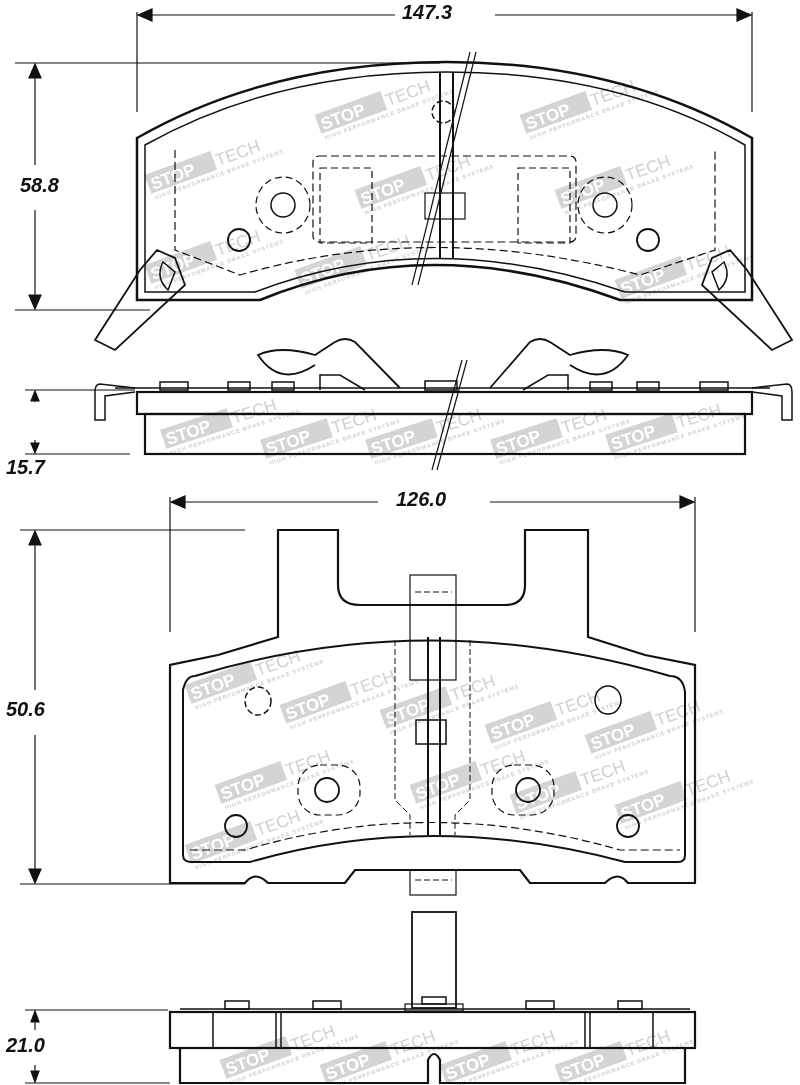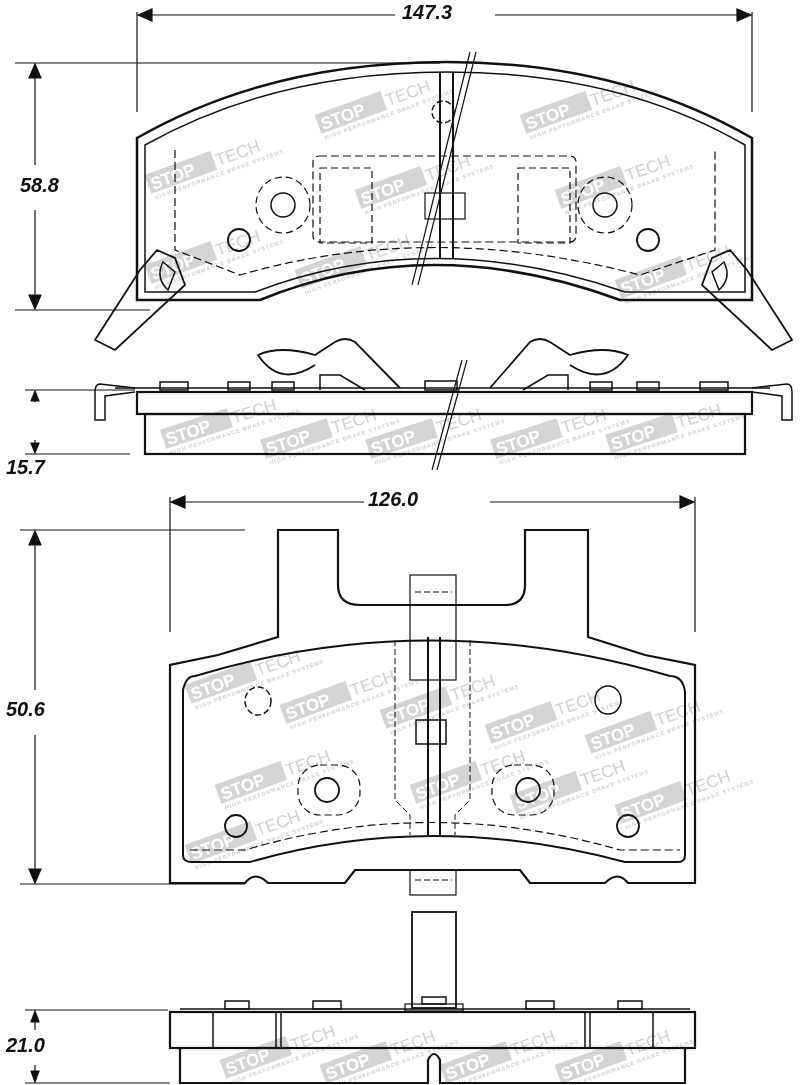--- a/index.html
+++ b/index.html
@@ -217,15 +217,15 @@
     <line x1="35" y1="1012" x2="35" y2="1030"></line>
     <line x1="35" y1="1065" x2="35" y2="1081"></line>
     <path d="M35,1011 L31,1022 L39,1022 Z" fill="#111"></path>
     <path d="M35,1082 L31,1071 L39,1071 Z" fill="#111"></path>
   </g>
 </svg>
 
 <div class="dim-label" style="left:398px;top:2px;">147.3</div>
 <div class="dim-label" style="left:16px;top:175px;">58.8</div>
 <div class="dim-label" style="left:2px;top:409px;margin-top:48px;">15.7</div>
-<div class="dim-label" style="left:364px;top:489px;font-style:italic;">126.0</div>
+<div class="dim-label" style="left:392px;top:489px;font-style:italic;">126.0</div>
 <div class="dim-label" style="left:2px;top:699px;">50.6</div>
 <div class="dim-label" style="left:2px;top:1035px;">21.0</div>
 
 </body></html>

